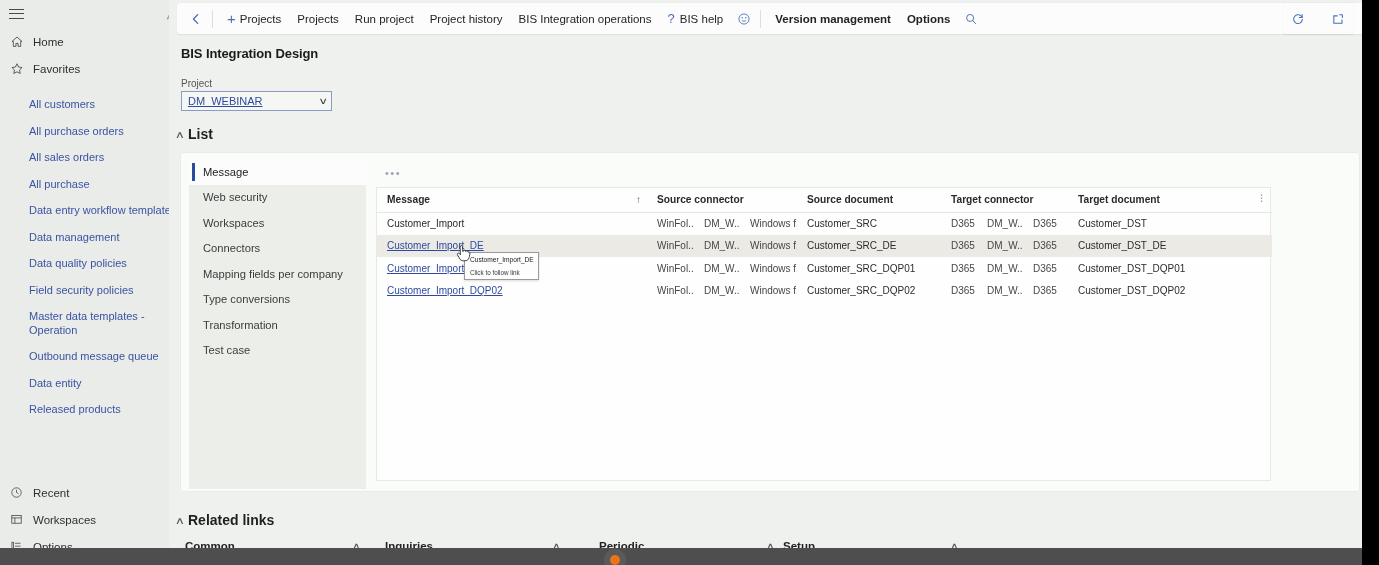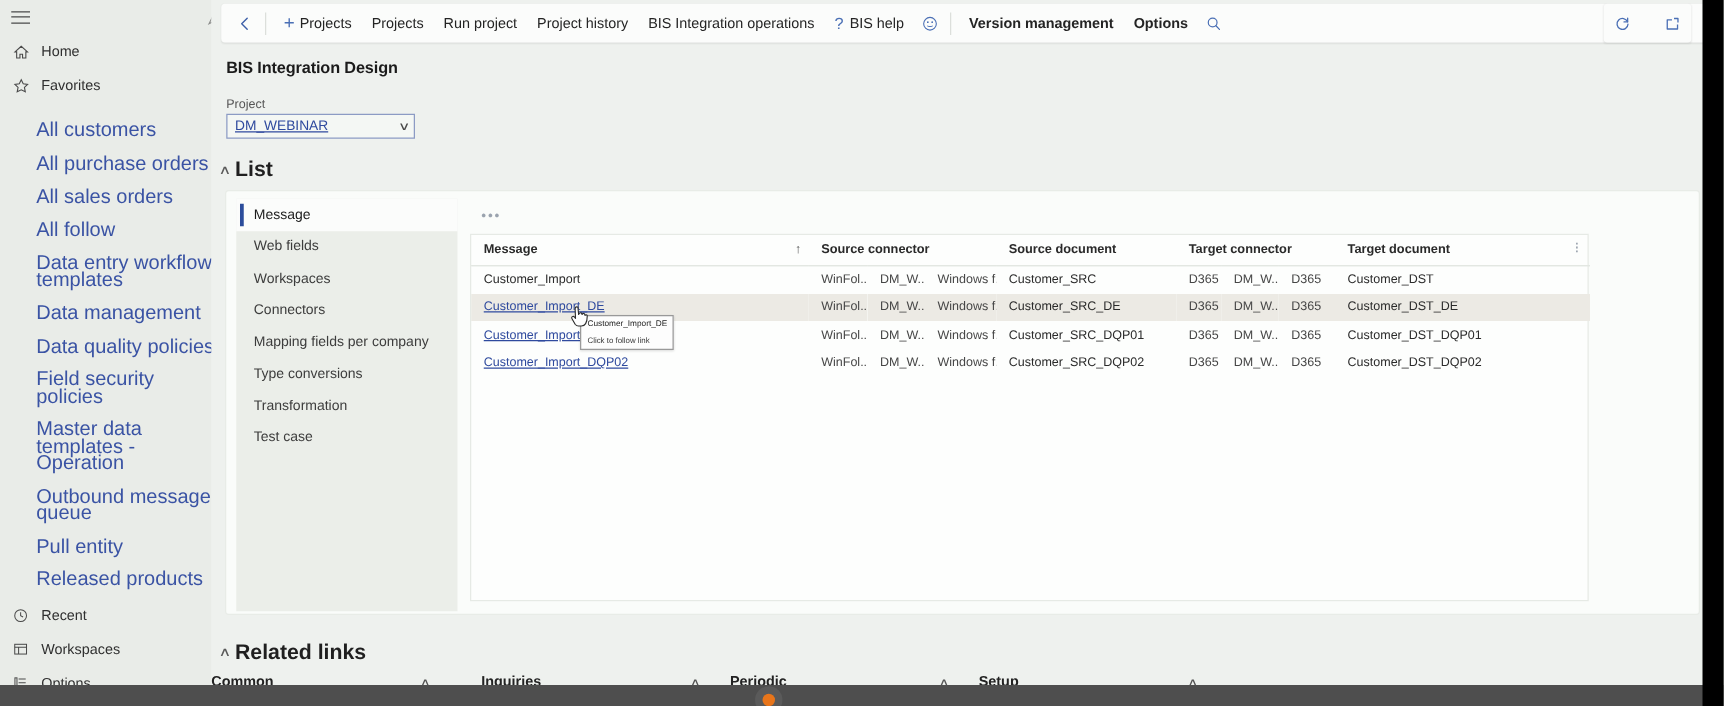--- a/index.html
+++ b/index.html
@@ -55,21 +55,21 @@
     font-size: 11.5px; color: #2f2f2f;
     padding-left: 3px; flex: 1;
     white-space: nowrap;
   }
   .nav-row .chev {
     font-size: 9px; color: #6d6d6d;
     transform: scaleX(1.45);
   }
   .nav-fav-link {
     display: block;
-    font-size: 16px;
+    font-size: 11px;
     color: #3a53a4;
     padding: 0 10px 0 29px;
     line-height: 13.5px;
     cursor: pointer;
     margin-bottom: 13px;
   }
   #fav-list { margin-top: 16px; }
 
   
   #main {
@@ -153,21 +153,21 @@
 
   
   #list-header {
     position: absolute; left: 3px; top: 126px;
     display: flex; align-items: center; cursor: pointer;
   }
   .sect-chev {
     font-size: 10px; color: #5a5a5a; width: 16px;
     text-align: center; transform: scaleX(1.4);
   }
-  .sect-title { font-size: 17px; font-weight: bold; color: #1f1f1f; }
+  .sect-title { font-size: 14px; font-weight: bold; color: #1f1f1f; }
 
   
   #list-card {
     position: absolute; left: 11px; top: 152px;
     width: 1180px; height: 340px;
     background: #fafcfa;
     border: 1px solid #e8ece7;
     border-radius: 3px;
   }
   #tabpane {
@@ -346,28 +346,28 @@
           </svg>
       </span>
       <span class="txt">Favorites</span>
       <span class="chev">∧</span>
     </div>
 
     <div id="fav-list">
       <span class="nav-fav-link">All customers</span>
       <span class="nav-fav-link">All purchase orders</span>
       <span class="nav-fav-link">All sales orders</span>
-      <span class="nav-fav-link">All follow</span>
+      <span class="nav-fav-link">All purchase</span>
       <span class="nav-fav-link">Data entry workflow templates</span>
       <span class="nav-fav-link">Data management</span>
       <span class="nav-fav-link">Data quality policies</span>
       <span class="nav-fav-link">Field security policies</span>
       <span class="nav-fav-link">Master data templates - Operation</span>
       <span class="nav-fav-link">Outbound message queue</span>
-      <span class="nav-fav-link">Pull entity</span>
+      <span class="nav-fav-link">Data entity</span>
       <span class="nav-fav-link">Released products</span>
     </div>
 
     <div class="nav-row" style="position:absolute;top:479px;left:0;right:0;">
       <span class="ico">
         <svg viewBox="0 0 16 16" width="13" height="13">
             <circle cx="8" cy="8" r="5.8" fill="none" stroke="#4a4a4a" stroke-width="1"></circle>
             <path d="M8 4.6V8l2.4 1.4" fill="none" stroke="#4a4a4a" stroke-width="1"></path>
           </svg>
       </span>
@@ -464,21 +464,21 @@
 
     <div id="list-header">
       <span class="sect-chev">∧</span>
       <span class="sect-title">List</span>
     </div>
 
     <div id="list-card">
 
       <div id="tabpane">
         <div class="tab-item selected">Message</div>
-        <div class="tab-item">Web fields</div>
+        <div class="tab-item">Web security</div>
         <div class="tab-item">Workspaces</div>
         <div class="tab-item">Connectors</div>
         <div class="tab-item">Mapping fields per company</div>
         <div class="tab-item">Type conversions</div>
         <div class="tab-item">Transformation</div>
         <div class="tab-item">Test case</div>
       </div>
 
       <div id="gridzone">
         <div id="grid-overflow">•••</div>
@@ -561,29 +561,29 @@
         </div>
       </div>
     </div>
 
     <div id="related">
       <span class="sect-chev">∧</span>
       <span class="sect-title">Related links</span>
     </div>
 
     <div id="links-bar">
-      <div class="link-col" style="left:0;text-align:center;">
+      <div class="link-col" style="left:16px;text-align:center;">
         <span class="lbl">Common</span>
         <span class="chv">∧</span>
       </div>
       <div class="link-col" style="left:216px;">
         <span class="lbl">Inquiries</span>
         <span class="chv">∧</span>
       </div>
-      <div class="link-col" style="left:415px;">
+      <div class="link-col" style="left:430px;">
         <span class="lbl">Periodic</span>
         <span class="chv">∧</span>
       </div>
       <div class="link-col" style="left:614px;">
         <span class="lbl">Setup</span>
         <span class="chv">∧</span>
       </div>
     </div>
   </div>
 

